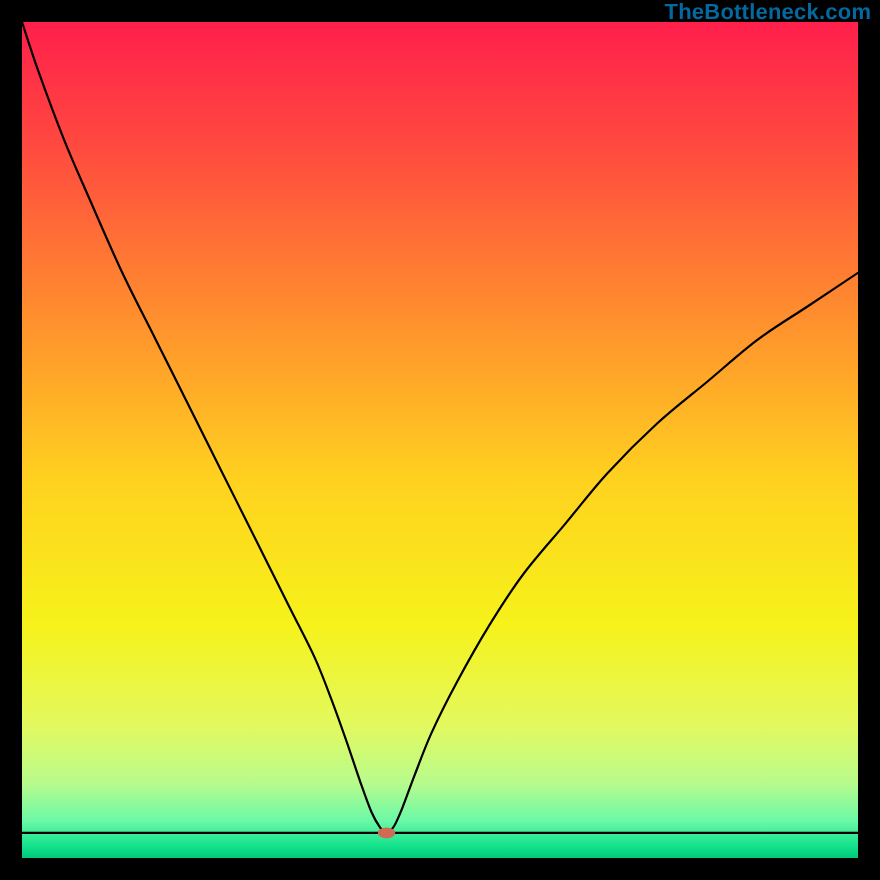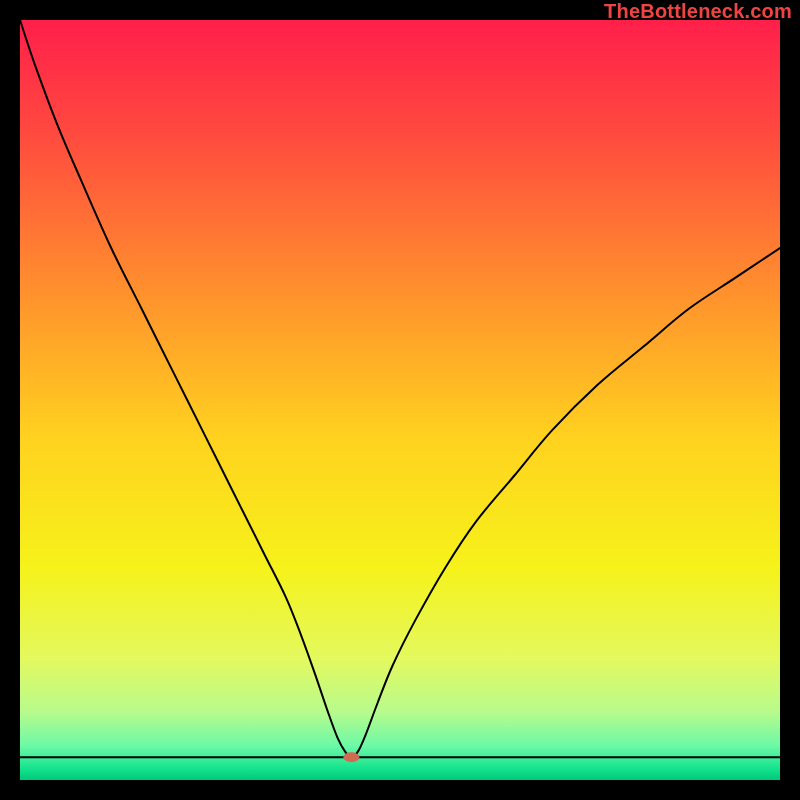--- a/index.html
+++ b/index.html
@@ -29,21 +29,21 @@
     display: block;
     width: 760px;
     height: 760px;
   }
   #watermark {
     position: absolute;
     top: 0;
     right: 8px;
     font-size: 20px;
     font-weight: 600;
-    color: #ef4444;
+    color: #0369a1;
     letter-spacing: 0.2px;
     user-select: none;
   }
 </style>
 </head>
 <body>
 
 <div id="frame">
   <div id="watermark">TheBottleneck.com</div>
   <div id="plot-wrapper">

